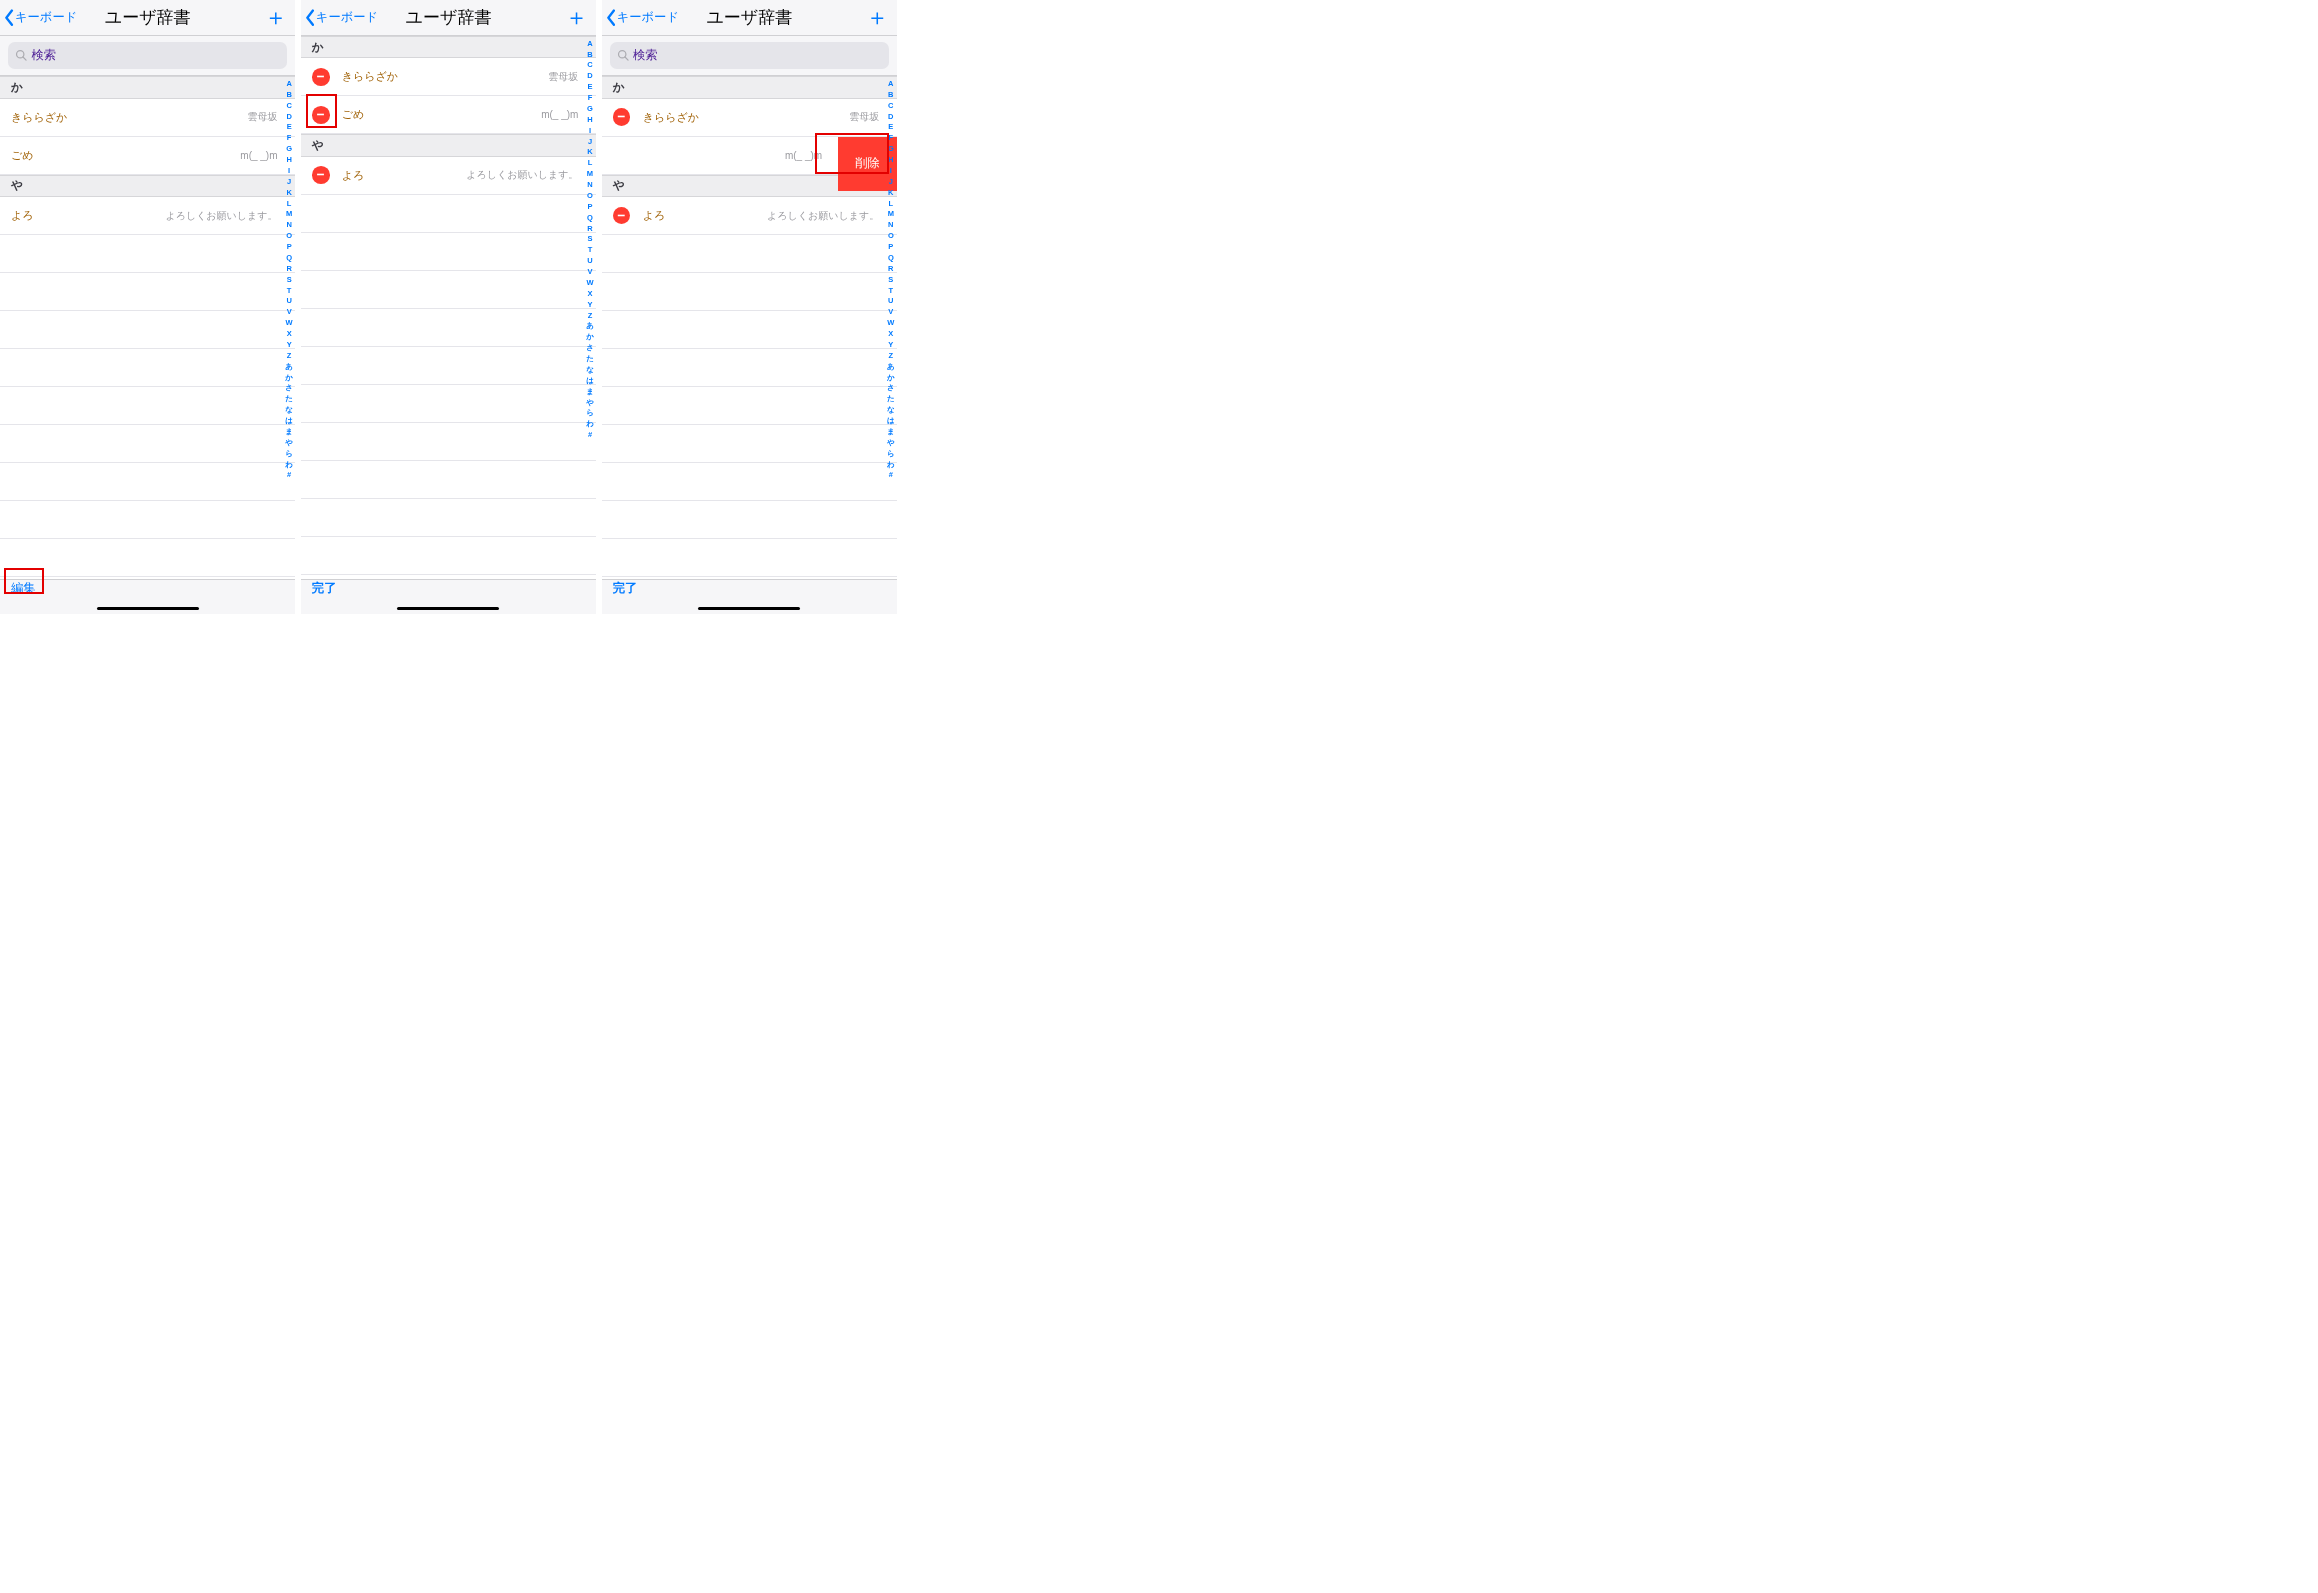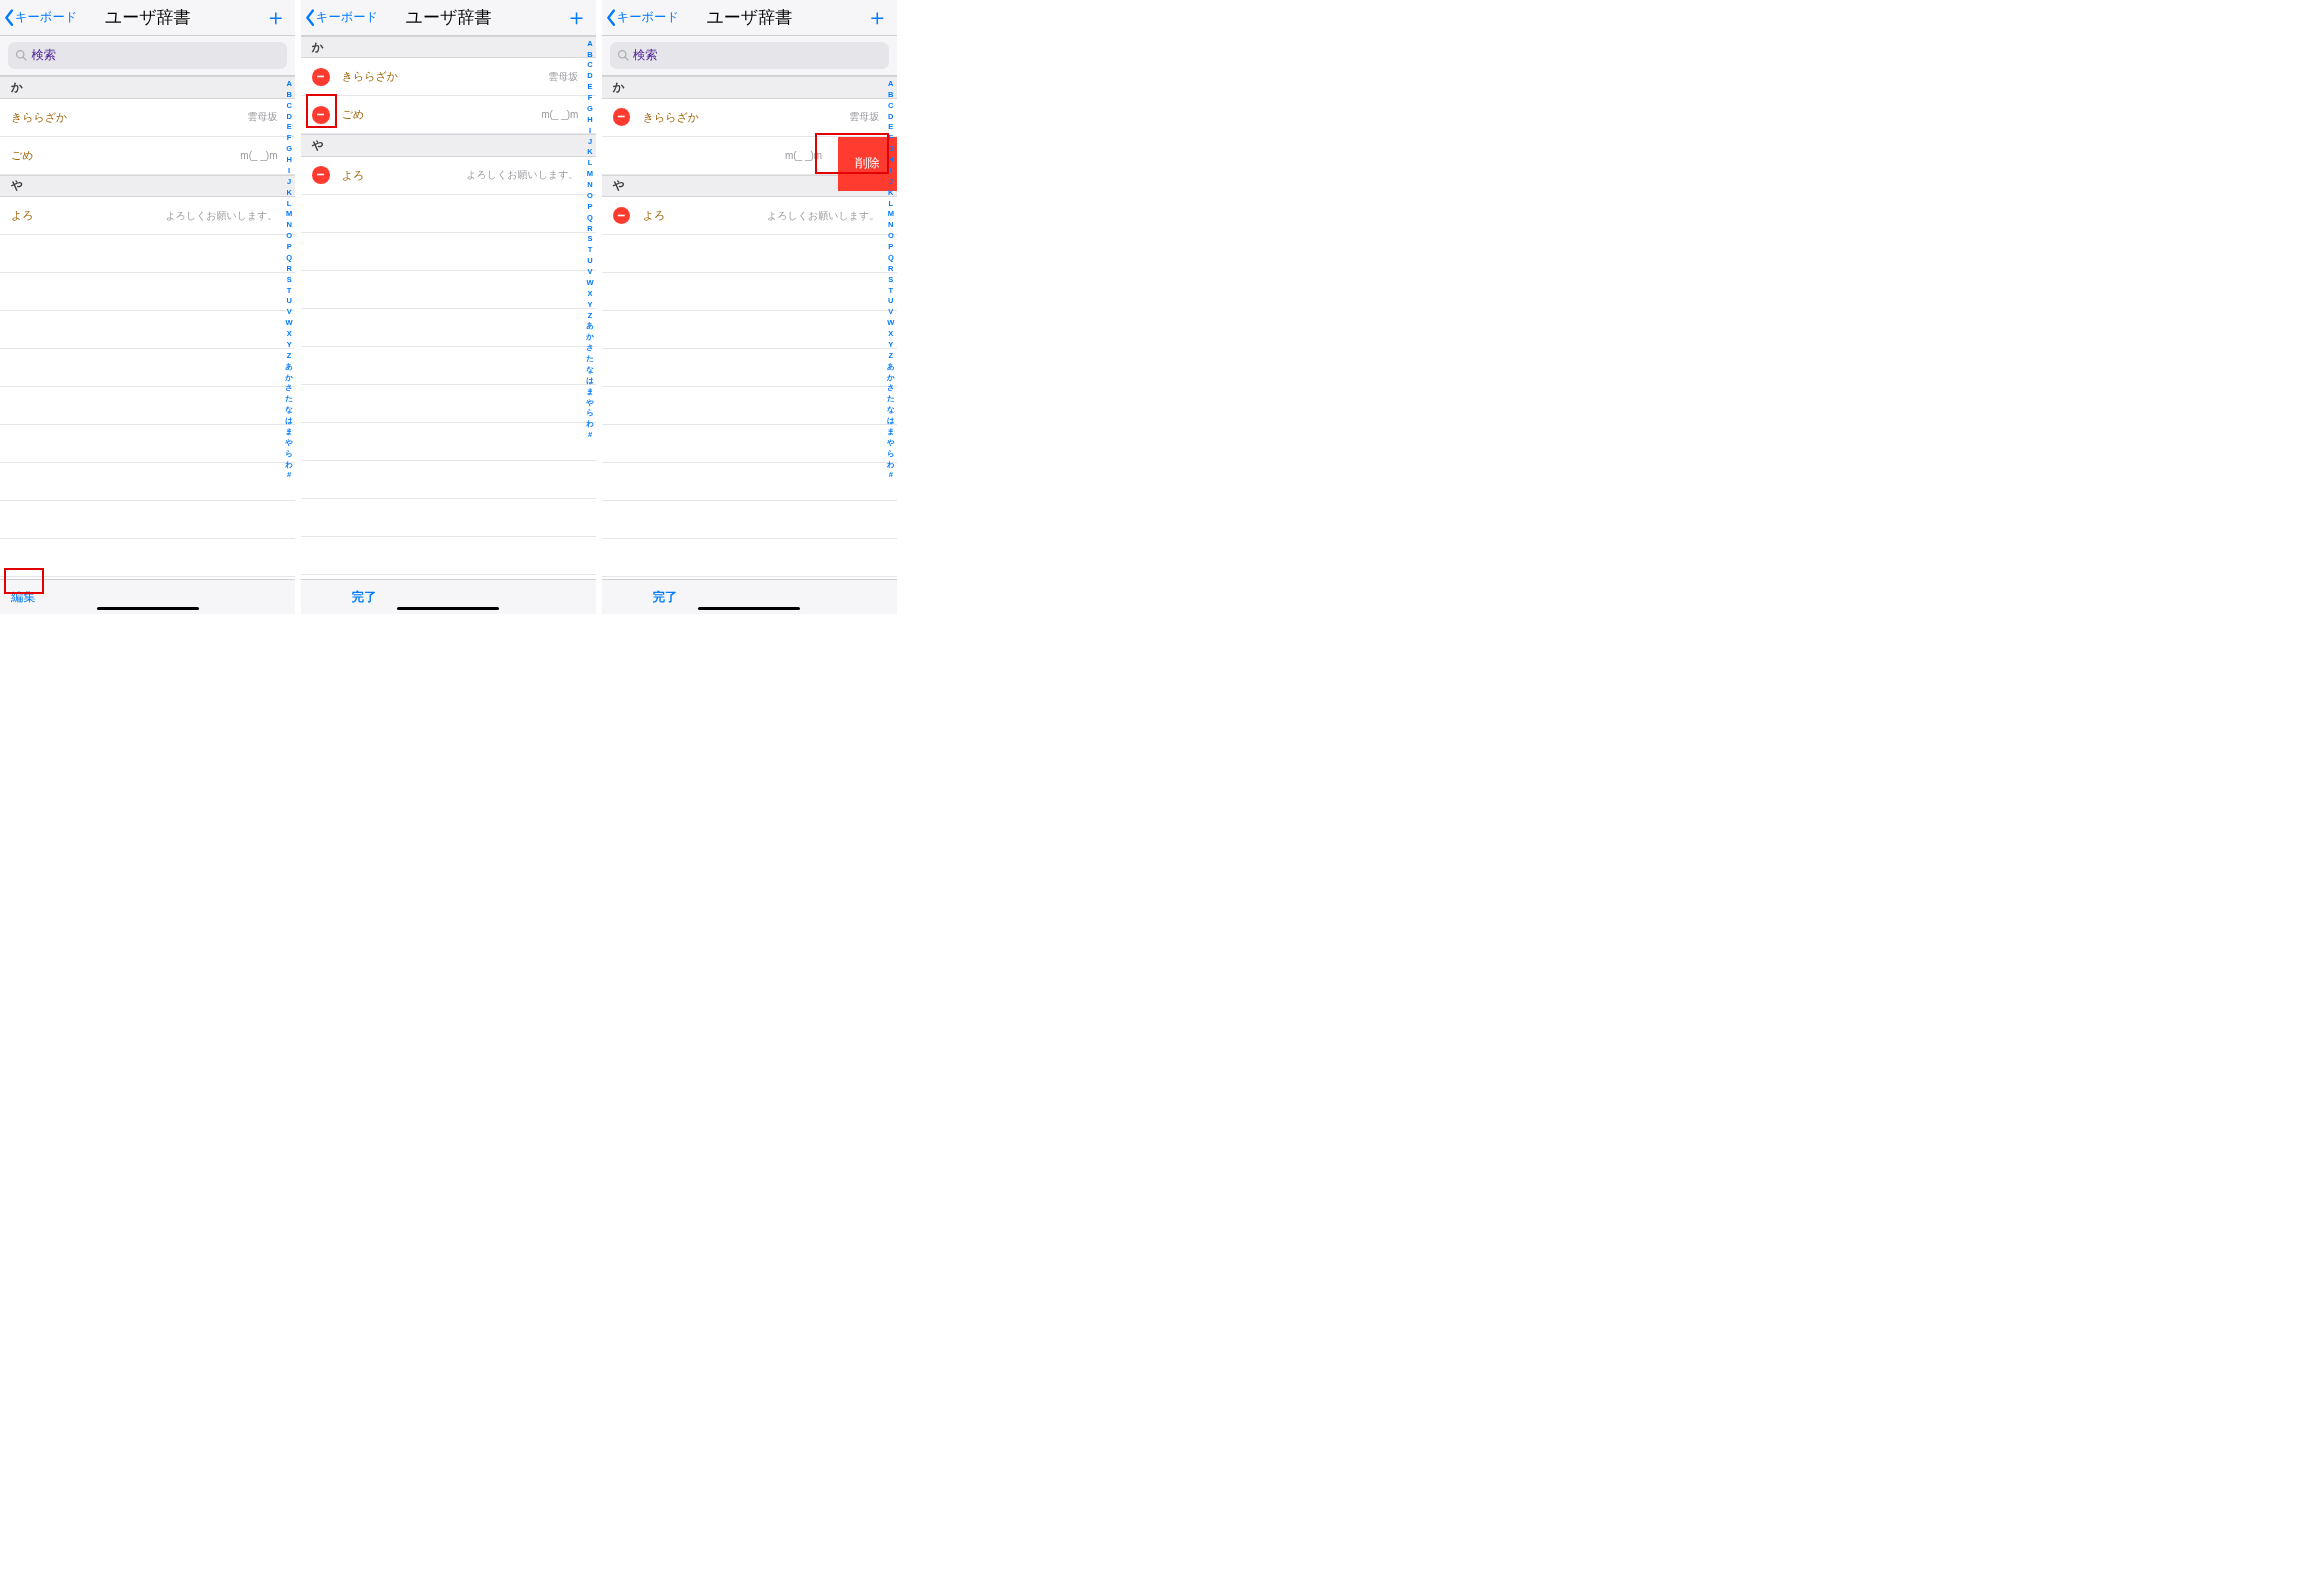--- a/index.html
+++ b/index.html
@@ -155,29 +155,28 @@
     font-size: 7.5px;
     font-weight: 600;
     line-height: 1.45;
     padding-top: 2.7px;
   }
   .toolbar {
     height: 35px;
     background: #f6f6f8;
     border-top: 0.7px solid #d0d0d3;
     display: flex;
-    align-items: center;
     padding: 0 11px;
   }
   .toolbar .tb-left {
     color: #007aff;
     font-size: 12.3px;
     cursor: pointer;
   }
-  .toolbar .tb-left.bold { font-weight:600;margin-left:40px; }
+  .toolbar .tb-left.bold { font-weight:600; }
   .home-indicator {
     position: absolute;
     bottom: 4.1px;
     left: 50%;
     transform: translateX(-50%);
     width: 102px;
     height: 3.4px;
     border-radius: 2px;
     background: #000;
   }

